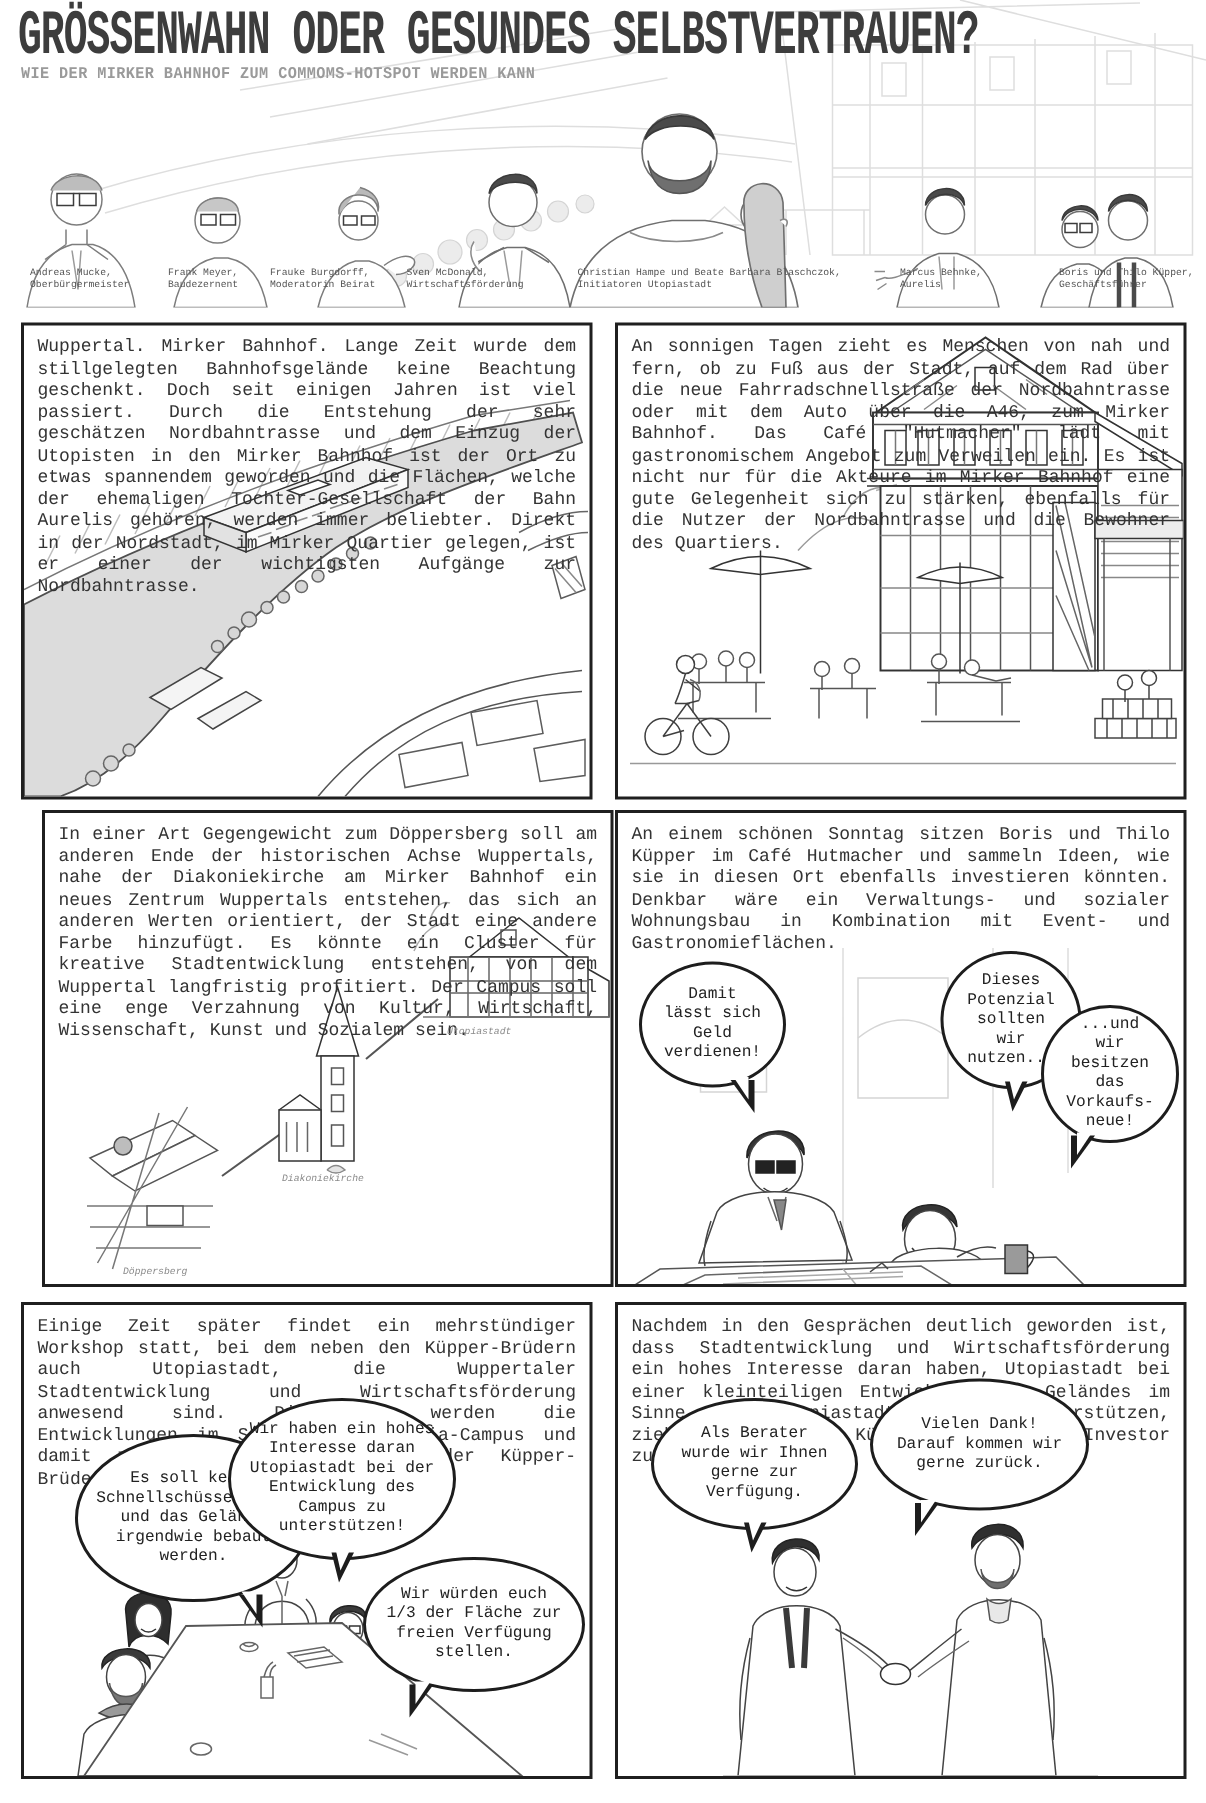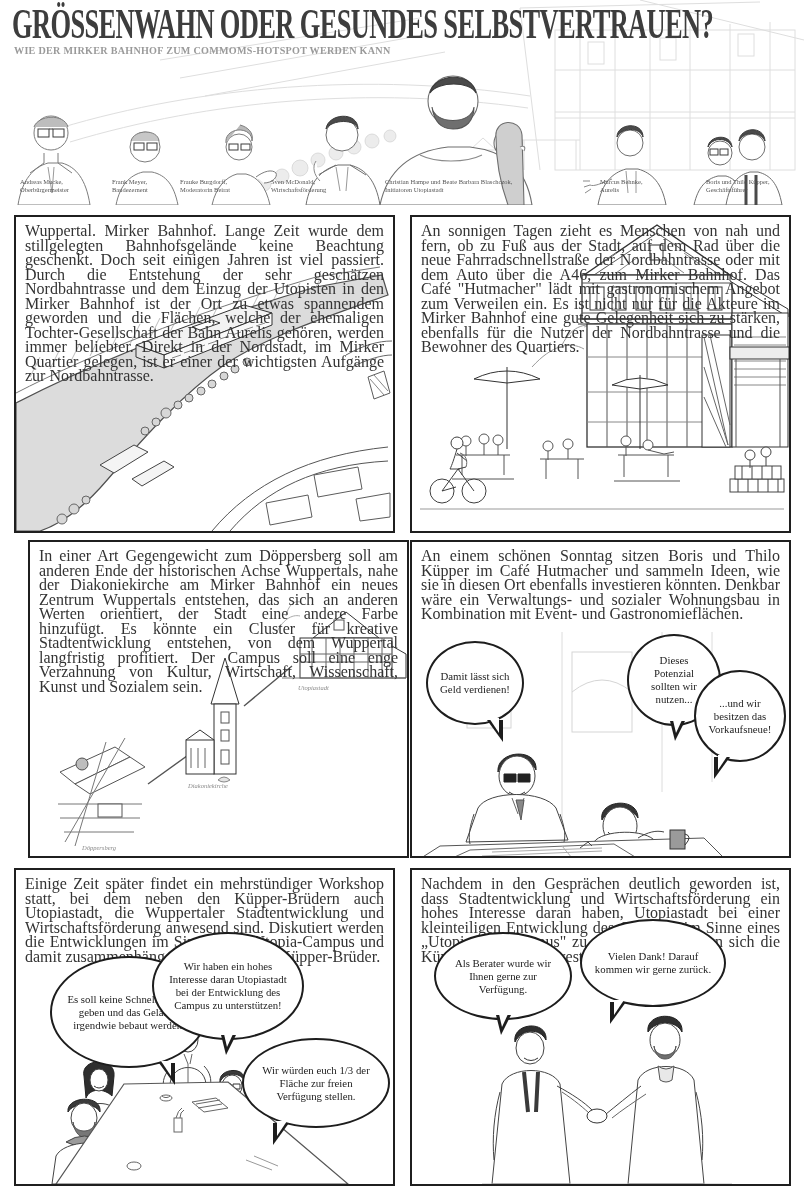--- a/index.html
+++ b/index.html
@@ -1,31 +1,31 @@
 <!DOCTYPE html>
 <html><head>
 <meta charset="utf-8">
 <style>
   html,body{margin:0;padding:0;background:#fff;}
   .page{position:relative;width:804px;height:1202px;background:#fff;overflow:hidden;
-        font-family:Liberation Serif, serif;color:#333;}
+        font-family:Liberation Mono, monospace;color:#333;}
   
   .hdr-bg{position:absolute;left:0;top:0;z-index:0;}
   .cast{position:absolute;left:0;top:55px;z-index:1;}
   h1.title{position:absolute;left:12px;top:0px;margin:0;z-index:2;
         font-size:42px;font-weight:bold;color:#3d3d3d;letter-spacing:-1px;
         transform:scaleX(0.63);transform-origin:left top;white-space:nowrap;}
   .subtitle{position:absolute;left:14px;top:44px;z-index:2;font-size:11px;font-weight:bold;
         color:#9a9a9a;letter-spacing:.3px;transform:scaleX(0.92);transform-origin:left top;white-space:nowrap;}
   .caption{position:absolute;top:178px;z-index:3;font-size:6.5px;line-height:7.5px;color:#555;}
   .caption span{display:block;}
   
   .panel{position:absolute;width:381px;height:318px;background:#fff;border:2px solid #1f1f1f;
          box-sizing:border-box;}
-  .narration{position:relative;z-index:2;margin:7px 9px 0 9px;font-size:16px;line-height:14.5px;
+  .narration{position:relative;z-index:2;margin:7px 9px 0 9px;font-size:12px;line-height:14.5px;
          color:#333;text-align:justify;}
   .illu{position:absolute;left:0;top:0;z-index:1;}
   .sketch-label{position:absolute;z-index:2;font-size:6.5px;font-style:italic;color:#8a8a8a;}
   
   .bubble{position:absolute;z-index:4;background:#fff;border:2px solid #1d1d1d;border-radius:50%;
          display:flex;align-items:center;justify-content:center;text-align:center;
          font-size:10.8px;line-height:13px;color:#222;padding:10px 12px;box-sizing:border-box;}
   .bubble::before,.bubble::after{content:"";position:absolute;width:0;height:0;}
   .t-dl::before{left:20%;bottom:-19px;border-top:22px solid #1d1d1d;border-right:16px solid transparent;}
   .t-dl::after{left:calc(20% + 4px);bottom:-10px;border-top:15px solid #fff;border-right:10px solid transparent;}

